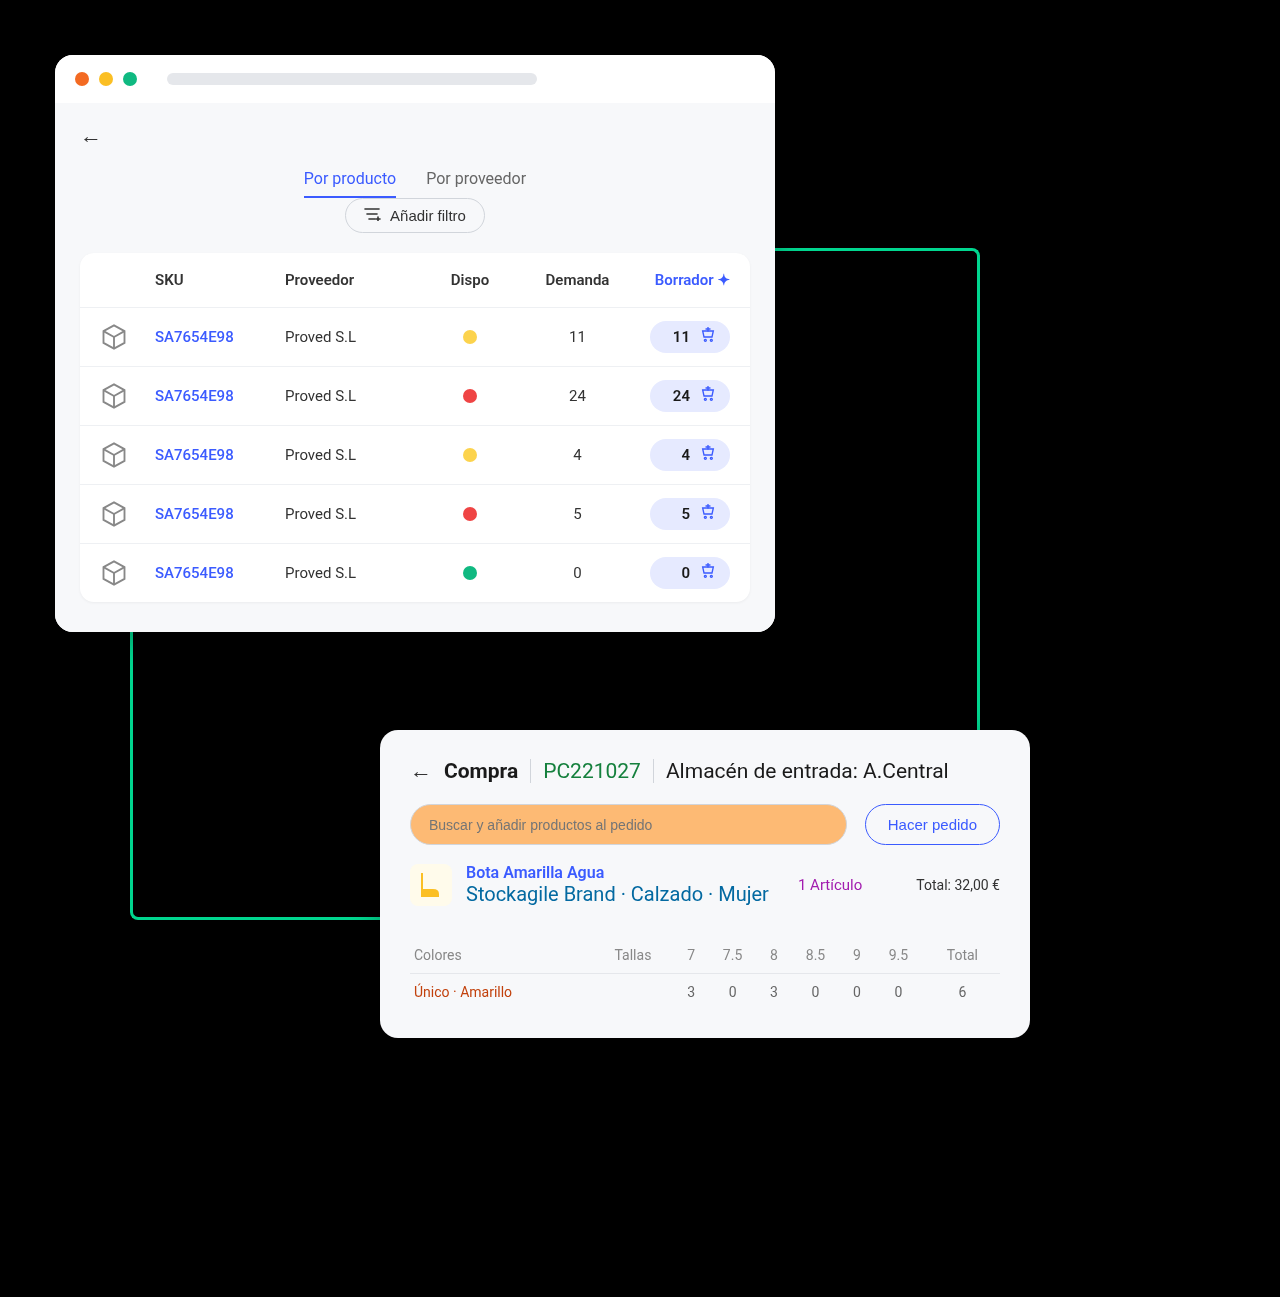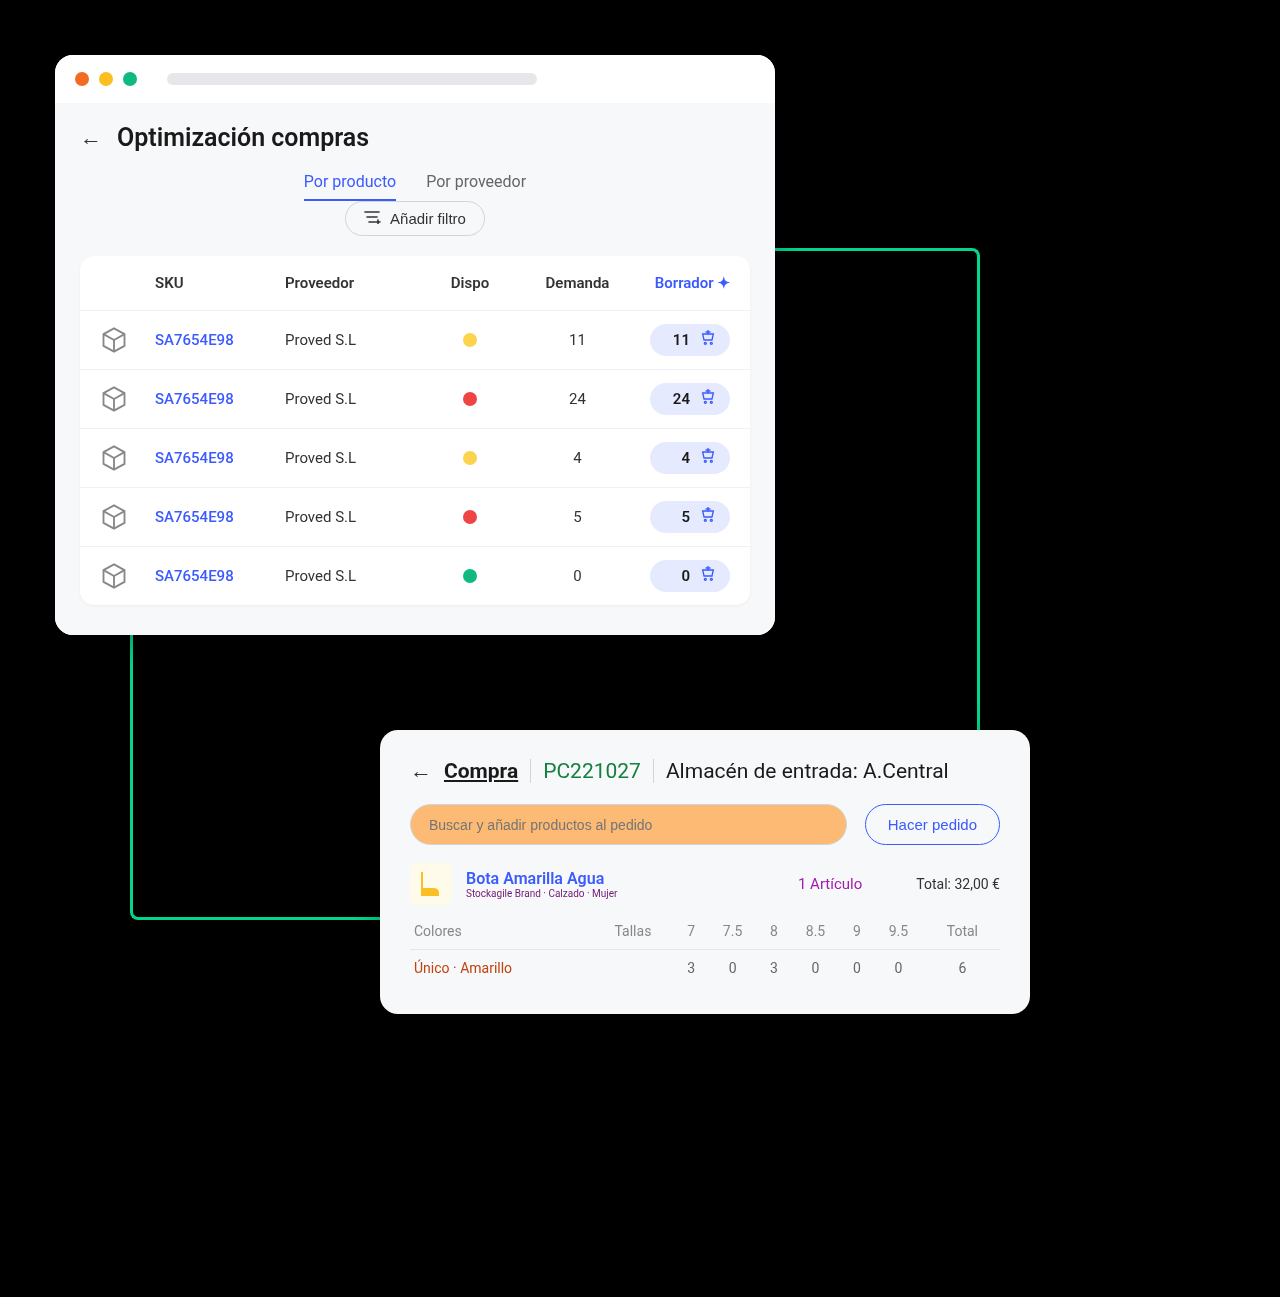--- a/index.html
+++ b/index.html
@@ -192,21 +192,21 @@
       padding: 28px 30px;
       z-index: 10;
     }
     .compra-header {
       display: flex;
       align-items: center;
       gap: 12px;
       margin-bottom: 20px;
       font-size: 21px;
     }
-    .compra-title { font-weight: 700; color: #1a1a1a; text-decoration: underline; }
+    .compra-title { font-weight: 700; color: #1a1a1a; }
     .compra-code { color: #15803d; font-weight: 400; }
     .compra-loc { color: #1a1a1a; font-weight: 400; }
     .vdivider {
       width: 1px;
       height: 24px;
       background: #d1d5db;
     }
     .search-row {
       display: flex;
       gap: 18px;
@@ -228,43 +228,43 @@
       color: #3b5bff;
       font-size: 15px;
       font-weight: 500;
       background: transparent;
       cursor: pointer;
     }
     .product-row {
       display: flex;
       align-items: center;
       gap: 14px;
-      margin-bottom: 8px;
+      margin-bottom: 31px;
     }
     .product-img {
       width: 42px;
       height: 42px;
       background: #fffbeb;
       border-radius: 8px;
       display: flex;
       align-items: center;
       justify-content: center;
       font-size: 24px;
     }
     .product-info {
       flex: 1;
     }
     .product-name {
       color: #3b5bff;
       font-weight: 600;
       font-size: 16px;
     }
     .product-meta {
-      color: #701a75;
-      font-size: 10px;
+      color: #0369a1;
+      font-size: 20px;
     }
     .product-count {
       color: #a21caf;
       font-size: 15px;
       margin-right: 40px;
     }
     .product-total {
       color: #333;
       font-size: 14px;
     }
@@ -303,21 +303,20 @@
 <div class="window-1">
   <div class="titlebar">
     <div class="traffic-light tl-red"></div>
     <div class="traffic-light tl-yellow"></div>
     <div class="traffic-light tl-green"></div>
     <div class="urlbar"></div>
   </div>
   <div class="window-body">
     <div class="page-header">
       <span class="back-arrow">←</span>
-      <h1 class="page-title">Optimización compras</h1>
     </div>
     <div class="toolbar">
       <div class="tabs">
         <div class="tab active">Por producto</div>
         <div class="tab">Por proveedor</div>
       </div>
       <button class="filter-btn">
         <span>
           <svg width="18" height="14" viewBox="0 0 18 14" stroke="#333" stroke-width="1.6" fill="none" stroke-linecap="round">
             <line x1="1" y1="2" x2="15" y2="2"></line>

